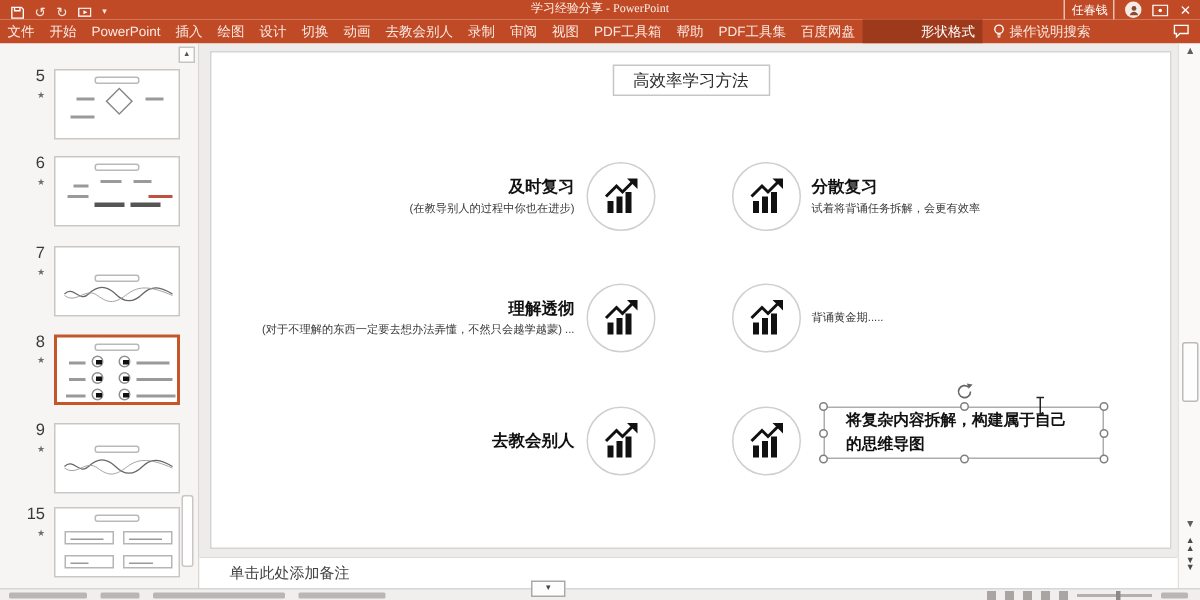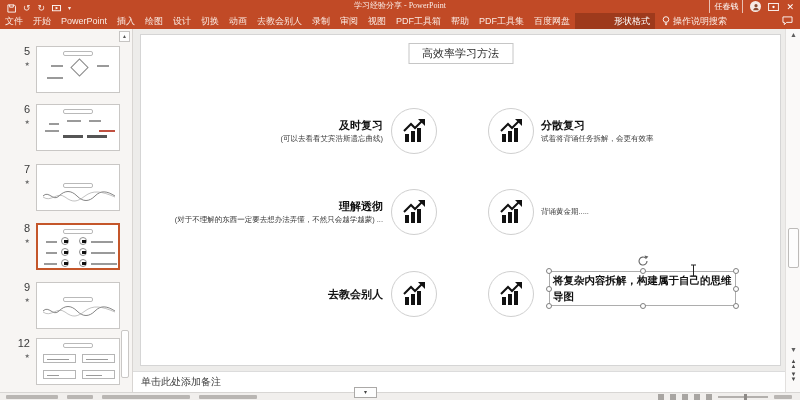--- a/index.html
+++ b/index.html
@@ -44,37 +44,37 @@
   
   .editor { position:absolute; left:133px; top:29px; width:652px; height:342px; background:#EDECEA; }
   .canvas { position:absolute; left:140px; top:34px; width:641px; height:332px; background:#fff; border:1px solid #D5D5D5; }
   .slide-title-box { position:absolute; top:8px; left:50%; transform:translateX(-50%); border:1px solid #C6C6C6; padding:2px 13px; font-size:11px; color:#2b2b2b; white-space:nowrap; background:#fff; }
   .shape-circle { position:absolute; width:46px; height:46px; border-radius:50%; background:#fff; border:1px solid #CFCFCF; display:flex; align-items:center; justify-content:center; }
   .item-text { position:absolute; display:flex; flex-direction:column; justify-content:center; height:46px; }
   .item-text.left  { text-align:right; align-items:flex-end; }
   .item-text.right { text-align:left; align-items:flex-start; }
   .item-title { font-size:11px; font-weight:bold; color:#111; line-height:1.3; white-space:nowrap; }
   .item-desc  { font-size:7.5px; color:#3a3a3a; line-height:1.35; margin-top:1px; }
-  .sel-box { position:absolute; left:408px; top:236px; width:187px; height:35px; border:1px solid #ADADAD; font-size:10.5px; font-weight:bold; color:#111; line-height:1.5; padding:1px 3px; }
+  .sel-box { position:absolute; left:408px; top:236px; width:187px; height:35px; border:1px solid #ADADAD; font-size:10.5px; font-weight:bold; color:#111; line-height:1.5; padding:1px 14px; }
   .handle { position:absolute; width:6px; height:6px; background:#fff; border:1px solid #7F7F7F; border-radius:50%; }
   .rotate-handle { position:absolute; left:50%; top:-17px; transform:translateX(-50%); }
   .ibeam { position:absolute; left:548px; top:229px; }
 
   
   .vscroll { position:absolute; left:785px; top:29px; width:15px; height:363px; background:#FAF9F8; border-left:1px solid #E2E0DE; }
   .vs-el { position:absolute; left:0; width:15px; text-align:center; color:#5f5f5f; }
   .vs-up { top:2px; font-size:7px; }
   .vs-thumb { top:199px; left:2px; width:11px; height:40px; background:#FDFDFD; border:1px solid #BDBBB9; border-radius:2px; }
   .vs-down { top:317px; font-size:7px; }
   .vs-dbl { font-size:6px; line-height:5px; color:#4a4a4a; }
   .vs-dblup { top:330px; } .vs-dbldown { top:343px; }
 
   
   .notes { position:absolute; left:133px; top:371px; width:652px; height:21px; background:#fff; border-top:1px solid #DCDCDC; display:flex; align-items:center; }
-  .notes span { font-size:10px; color:#404040; margin-left:8px; }
+  .notes span { font-size:10px; color:#404040; margin-left:20px; }
   .statusbar { position:absolute; left:0; top:392px; width:800px; height:8px; background:#F1EFED; border-top:1px solid #D8D6D4; }
   .sb-left { position:absolute; left:6px; top:2px; display:flex; gap:9px; }
   .sb-blur { height:4px; background:#B9B6B3; border-radius:1px; }
   .sb-right { position:absolute; right:8px; top:1px; display:flex; gap:6px; align-items:center; }
   .sb-ico { width:6px; height:6px; background:#A8A5A2; }
   .sb-slider { width:50px; height:2px; background:#B3B0AD; position:relative; }
   .sb-knob { position:absolute; left:26px; top:-2px; width:3px; height:6px; background:#8D8A87; }
   .splitter-btn { position:absolute; left:354px; top:387px; width:23px; height:11px; background:#FDFDFD; border:1px solid #ABA9A7; font-size:6px; color:#444; text-align:center; line-height:9px; }
   svg { display:block; }
 </style>
@@ -226,21 +226,21 @@
       <div class="thumb-box">
         <span class="mini-pill" style="top:14px"></span>
         <svg width="76" height="14" viewBox="0 0 76 14" style="position:absolute;left:4px;top:21px">
             <path d="M2 7 C8 1,12 13,18 7 S30 1,36 7 S48 13,54 7 S66 2,74 7" stroke="#666" stroke-width="0.8" fill="none"></path>
             <path d="M2 8 C10 14,16 2,24 8 S36 13,44 7 S60 2,74 8" stroke="#999" stroke-width="0.6" fill="none"></path>
           </svg>
       </div>
     </div>
 
     <div class="thumb-row" style="top:308px">
-      <div class="thumb-num"><span>12</span><span class="thumb-star">★</span></div>
+      <div class="thumb-num"><span>15</span><span class="thumb-star">★</span></div>
       <div class="thumb-box">
         <span class="mini-pill"></span>
         <span class="mini-box" style="left:6px;top:15px">
             <span class="dash"></span>
           </span>
         <span class="mini-box" style="left:45px;top:15px">
             <span class="dash"></span>
           </span>
         <span class="mini-box" style="left:6px;top:31px">
             <span class="dash" style="width:12px"></span>
@@ -255,21 +255,21 @@
     <span class="side-scroll-thumb"></span>
   </div>
 
   <div class="editor"></div>
 
   <div class="canvas">
     <div class="slide-title-box">高效率学习方法</div>
 
     <div class="item-text left" style="left:30px;width:212px;top:73px">
       <div class="item-title">及时复习</div>
-      <div class="item-desc">(可以去看看艾宾浩斯遗忘曲线)</div>
+      <div class="item-desc">(在教导别人的过程中你也在进步)</div>
     </div>
     <div class="shape-circle" style="left:250px;top:73px">
       <svg width="26" height="26" viewBox="0 0 26 26">
           <rect x="4" y="16" width="4" height="8" fill="#111"></rect>
           <rect x="10" y="13" width="4" height="11" fill="#111"></rect>
           <rect x="16" y="10" width="4" height="14" fill="#111"></rect>
           <path d="M3 13 L10 6 L14 10 L21 3" stroke="#111" stroke-width="2" fill="none"></path>
           <polygon points="17,1 24,1 24,8" fill="#111"></polygon>
         </svg>
     </div>

